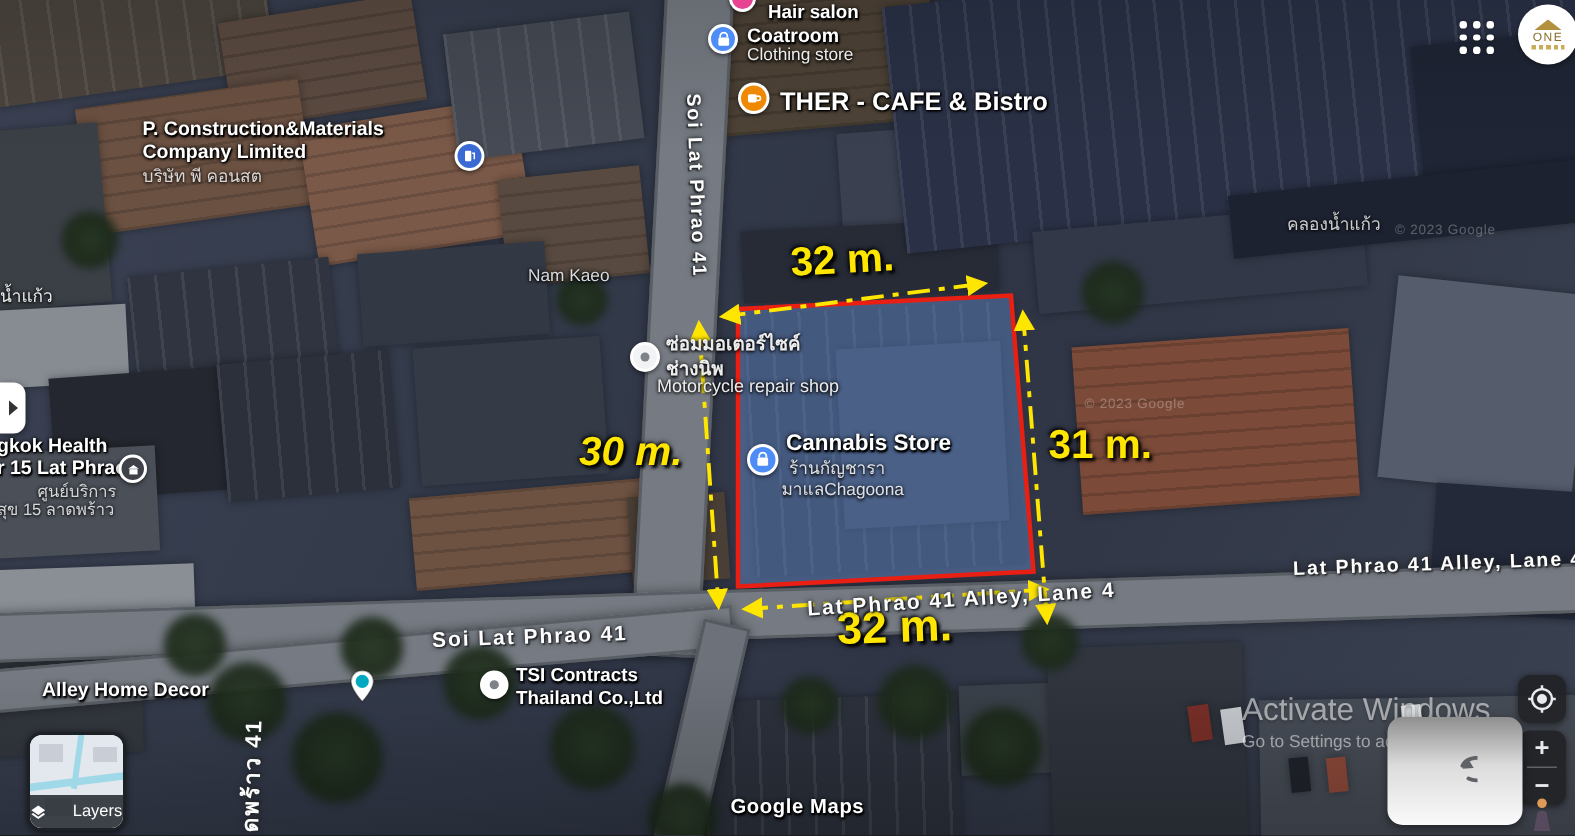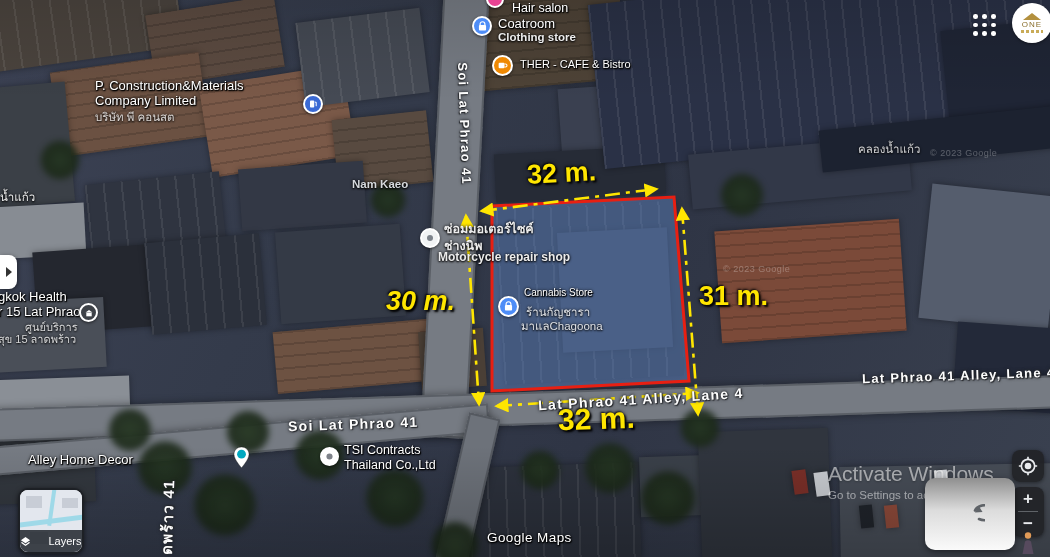--- a/index.html
+++ b/index.html
@@ -6,22 +6,22 @@
   #stage{position:relative;width:1050px;height:557px;overflow:hidden;
          font-family:"Liberation Sans",sans-serif;
          background:linear-gradient(115deg,#3c4254 0%,#343b4b 30%,#2f3545 60%,#3a4150 100%);}
   #stage *{box-sizing:border-box;}
   .blk{position:absolute;box-shadow:0 0 6px rgba(0,0,0,.35);}
   .blk.r1{background-image:repeating-linear-gradient(90deg,rgba(255,255,255,.08) 0 2px,transparent 2px 18px);}
   .blk.r2{background-image:repeating-linear-gradient(0deg,rgba(0,0,0,.14) 0 2px,transparent 2px 12px);}
   .tree{position:absolute;border-radius:50%;background:radial-gradient(circle,#243620 0%,#1b2818 60%,transparent 75%);filter:blur(3px);opacity:.9;}
   .road{position:absolute;background:#767b83;box-shadow:inset 0 0 0 2px rgba(40,42,48,.35),0 0 8px rgba(0,0,0,.4);}
   .lbl{position:absolute;color:#fff;white-space:nowrap;}
-  .poi-name{font-weight:normal;font-size:12.5px;text-shadow:0 1px 2px #000,0 0 3px #000,1px 1px 1px #000;}
-  .poi-sub{font-size:11.5px;color:#ececec;text-shadow:0 1px 2px #000,0 0 3px #000;font-weight:bold;}
+  .poi-name{font-weight:bold;font-size:12.5px;text-shadow:0 1px 2px #000,0 0 3px #000,1px 1px 1px #000;}
+  .poi-sub{font-size:11.5px;color:#ececec;text-shadow:0 1px 2px #000,0 0 3px #000;}
   .thai{font-size:11.5px;color:rgba(255,255,255,.92);text-shadow:0 1px 2px #000,0 0 3px #000;}
   .street{font-weight:bold;font-size:14px;letter-spacing:1.3px;color:#fdfdfd;
           text-shadow:0 0 2px #26282c,0 0 4px #26282c,1px 1px 1px #26282c;}
   .dim{font-weight:bold;font-size:27px;color:#ffe600;
        text-shadow:2px 2px 2px rgba(0,0,0,.95),-1px -1px 2px rgba(0,0,0,.8),0 0 5px rgba(0,0,0,.7);}
   .poi-ic{position:absolute;border-radius:50%;border:2px solid #fff;display:flex;align-items:center;justify-content:center;box-shadow:0 1px 3px rgba(0,0,0,.55);}
   .faint{position:absolute;font-size:9px;color:rgba(255,255,255,.28);letter-spacing:.5px;}
   .ctl{position:absolute;background:rgba(32,33,36,.88);border-radius:8px;color:#e8eaed;box-shadow:0 1px 4px rgba(0,0,0,.5);}
   .zbtn{width:100%;height:24px;display:flex;align-items:center;justify-content:center;font-size:17px;font-weight:bold;cursor:pointer;}
   .watermark1{position:absolute;font-size:21px;color:rgba(255,255,255,.55);text-shadow:0 1px 2px rgba(0,0,0,.25);}
@@ -152,21 +152,21 @@
   </div>
   <div class="lbl poi-name" style="left:498px;top:16px;font-size:13px;">Coatroom</div>
   <div class="lbl poi-sub" style="left:498px;top:31px;">Clothing store</div>
 
   <div class="poi-ic" style="left:492px;top:55px;width:21px;height:21px;background:#ef8903;">
     <svg width="11" height="11" viewBox="0 0 12 12">
         <rect x="1.8" y="3" width="6.4" height="6" rx="1.2" fill="#fff"></rect>
         <path d="M8.2 4.4 h1.1 a1.6 1.6 0 0 1 0 3.2 H8.2" fill="none" stroke="#fff" stroke-width="1.2"></path>
       </svg>
   </div>
-  <div class="lbl poi-name" style="left:520px;top:58px;font-size:11px;">THER - CAFE &amp; Bistro</div>
+  <div class="lbl poi-name" style="left:520px;top:58px;font-size:17px;">THER - CAFE &amp; Bistro</div>
 
   <div class="lbl" style="left:95px;top:78px;width:202px;">
     <div class="poi-name" style="font-size:13px;">P. Construction&amp;Materials</div>
     <div class="poi-name" style="font-size:13px;">Company Limited</div>
     <div class="thai" style="opacity:.85;">บริษัท พี คอนสต</div>
   </div>
   <div class="poi-ic" style="left:303px;top:94px;width:20px;height:20px;background:#3b6ad4;">
     <svg width="10" height="10" viewBox="0 0 10 10">
         <rect x="2" y="1.5" width="4.2" height="7" rx="0.8" fill="#fff"></rect>
         <path d="M6.8 3.2 h1.4 v4" stroke="#fff" stroke-width="1" fill="none"></path>
@@ -181,21 +181,21 @@
   <div class="lbl thai" style="left:444px;top:219px;font-size:12.5px;font-weight:bold;">ซ่อมมอเตอร์ไซค์</div>
   <div class="lbl thai" style="left:444px;top:236px;font-size:12.5px;font-weight:bold;">ช่างนิพ</div>
   <div class="lbl poi-sub" style="left:438px;top:250px;font-size:12px;">Motorcycle repair shop</div>
 
   <div class="poi-ic" style="left:498px;top:296px;width:21px;height:21px;background:#4e8df7;">
     <svg width="11" height="11" viewBox="0 0 12 12">
         <path d="M3.4 4.4 V3.4 a2.6 2.6 0 0 1 5.2 0 v1" fill="none" stroke="#fff" stroke-width="1.3"></path>
         <rect x="2.1" y="4.4" width="7.8" height="6" rx="1" fill="#fff"></rect>
       </svg>
   </div>
-  <div class="lbl poi-name" style="left:524px;top:287px;font-size:10px;">Cannabis Store</div>
+  <div class="lbl poi-name" style="left:524px;top:287px;font-size:15px;">Cannabis Store</div>
   <div class="lbl thai" style="left:526px;top:303px;opacity:.9;">ร้านกัญชารา</div>
   <div class="lbl thai" style="left:521px;top:317px;opacity:.9;">มาแลChagoona</div>
 
   <div class="lbl poi-name" style="left:-2px;top:289px;font-size:13px;">gkok Health</div>
   <div class="lbl poi-name" style="left:-2px;top:304px;font-size:13px;">r 15 Lat Phrao</div>
   <div class="poi-ic" style="left:79px;top:303px;width:19px;height:19px;background:#3e4248;">
     <svg width="10" height="10" viewBox="0 0 10 10">
         <path d="M1.5 4.5 L5 2 L8.5 4.5 z" fill="#fff"></path>
         <rect x="2.3" y="4.8" width="5.4" height="3.5" fill="#fff"></rect>
       </svg>

